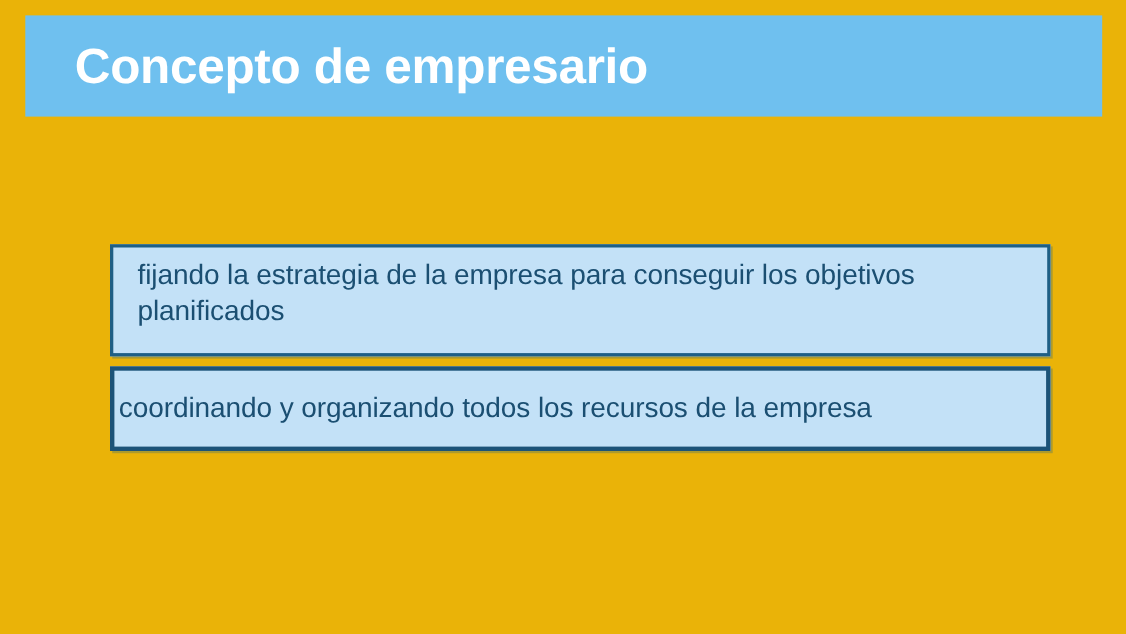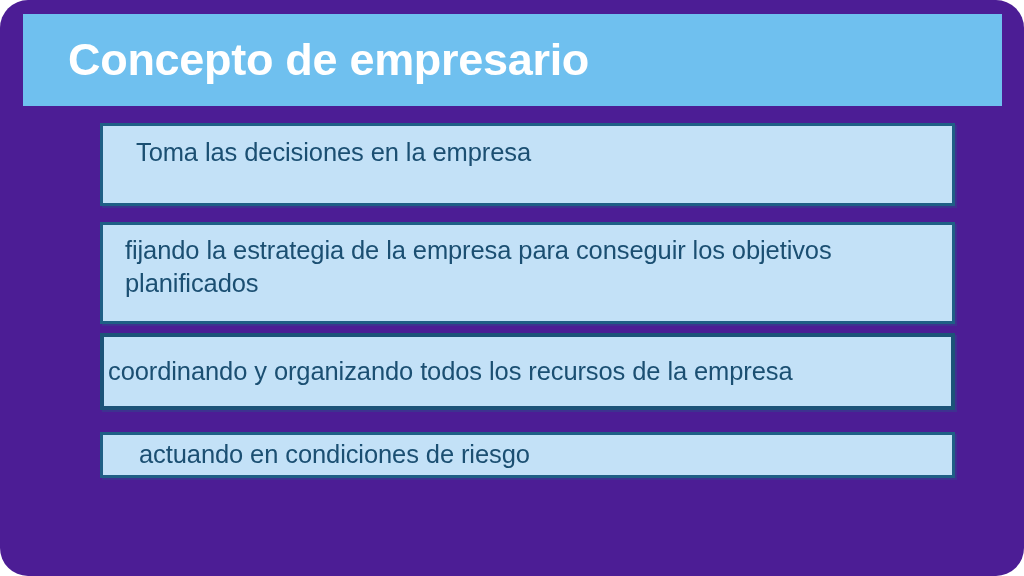--- a/index.html
+++ b/index.html
@@ -14,22 +14,21 @@
     overflow: hidden;
     position: relative;
   }
 
   #slide {
     position: absolute;
     left: 0;
     top: 0;
     width: 1024px;
     height: 576px;
-    background: #4c1d95;
-    border-radius: 28px;
+    background: #eab308;
   }
 
   
   #title-bar {
     position: absolute;
     left: 23px;
     top: 14px;
     width: 979px;
     height: 92px;
     background: #6fc0ef;
@@ -119,29 +118,23 @@
 </style>
 </head>
 <body>
 
 <div id="slide">
 
   <div id="title-bar">
     <div id="title-text">Concepto de empresario</div>
   </div>
 
-  <div id="box-1" class="content-box">
-    <div class="box-text">Toma las decisiones en la empresa</div>
-  </div>
 
   <div id="box-2" class="content-box">
     <div class="box-text">fijando la estrategia de la empresa para conseguir los objetivos planificados</div>
   </div>
 
   <div id="box-3" class="content-box">
     <div class="box-text">coordinando y organizando todos los recursos de la empresa</div>
   </div>
 
-  <div id="box-4" class="content-box">
-    <div class="box-text">actuando en condiciones de riesgo</div>
-  </div>
 
 </div>
 
 </body></html>

